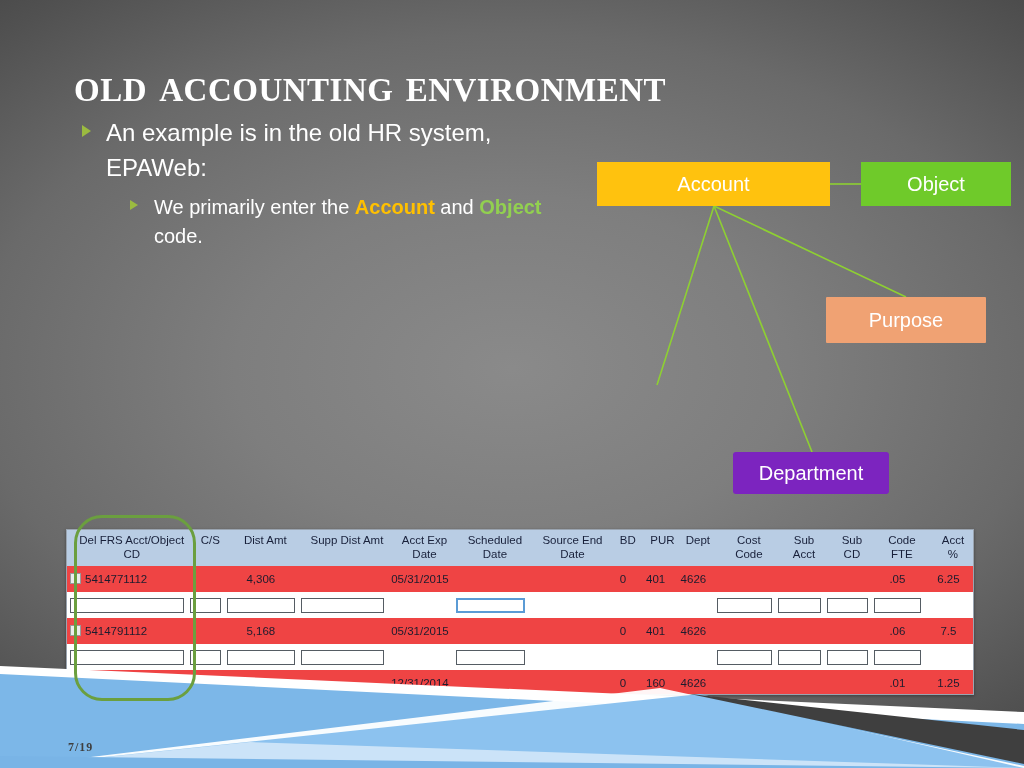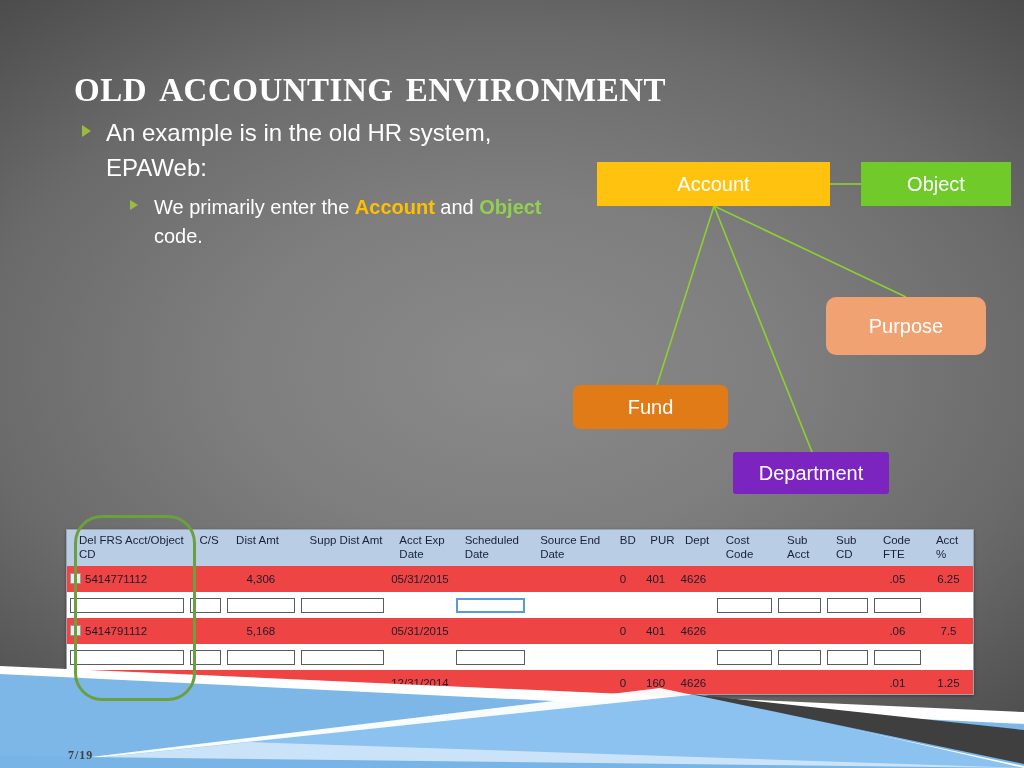--- a/index.html
+++ b/index.html
@@ -56,40 +56,40 @@
   #connectors{position:absolute;left:0;top:0;width:1024px;height:520px;}
   .node{
     position:absolute;
     display:flex;align-items:center;justify-content:center;
     color:#ffffff;font-size:20px;
     box-sizing:border-box;
     z-index:3;
   }
   #node-account{left:597px;top:162px;width:233px;height:44px;background:#ffc20e;}
   #node-object {left:861px;top:162px;width:150px;height:44px;background:#6fca2a;}
-  #node-purpose{left:826px;top:297px;width:160px;height:58px;background:#f0a273;border-radius:10px;}
+  #node-purpose{left:826px;top:297px;width:160px;height:46px;background:#f0a273;border-radius:1px;}
   #node-fund   {left:573px;top:385px;width:155px;height:44px;background:#e07b17;border-radius:7px;}
   #node-dept   {left:733px;top:452px;width:156px;height:42px;background:#7c24bf;border-radius:3px;}
 
   
   #sheet{
     position:absolute;left:66px;top:529px;width:908px;height:166px;
     background:#ffffff;
     border:1px solid #9aa4b0;
     box-sizing:border-box;
     overflow:hidden;
     z-index:4;
     box-shadow:0 1px 3px rgba(0,0,0,.35);
   }
   table.grid{border-collapse:collapse;width:100%;table-layout:fixed;
     font-family:"Liberation Sans", sans-serif;font-size:11.5px;color:#1c1c2e;}
   table.grid th{
     background:#b9cde4;
     font-weight:normal;
-    text-align:left;
+    text-align:center;
     vertical-align:top;
     padding:3px 3px 3px 12px;
     height:30px;
     line-height:1.25;
     white-space:normal;
     color:#18203a;
   }
   table.grid td{padding:2px 3px;height:22px;vertical-align:middle;}
   tr.datarow td{background:#ef4444;}
   tr.inputrow td{background:#ffffff;}
@@ -113,21 +113,20 @@
     z-index:6;pointer-events:none;
   }
 
   
   #waves{position:absolute;left:0;bottom:0;width:1024px;height:130px;z-index:5;}
 
   #pagenum{
     position:absolute;left:68px;top:740px;z-index:7;
     color:#3f3f3f;font-size:12px;font-weight:bold;letter-spacing:1px;
     font-family:"Liberation Serif", serif;
-    margin-top:8px;
   }
 </style>
 </head>
 <body>
 
 <div id="slide">
 
   <div id="title">Old Accounting Environment</div>
 
   <div id="bullets">
@@ -154,23 +153,20 @@
     </svg>
 
     <div class="node" id="node-account">
       <span>Account</span>
     </div>
     <div class="node" id="node-object">
       <span>Object</span>
     </div>
     <div class="node" id="node-purpose">
       <span>Purpose</span>
-    </div>
-    <div class="node" id="node-fund">
-      <span>Fund</span>
     </div>
     <div class="node" id="node-dept">
       <span>Department</span>
     </div>
   </div>
 
   <div id="sheet">
     <table class="grid">
       <colgroup>
         <col style="width:118px">

